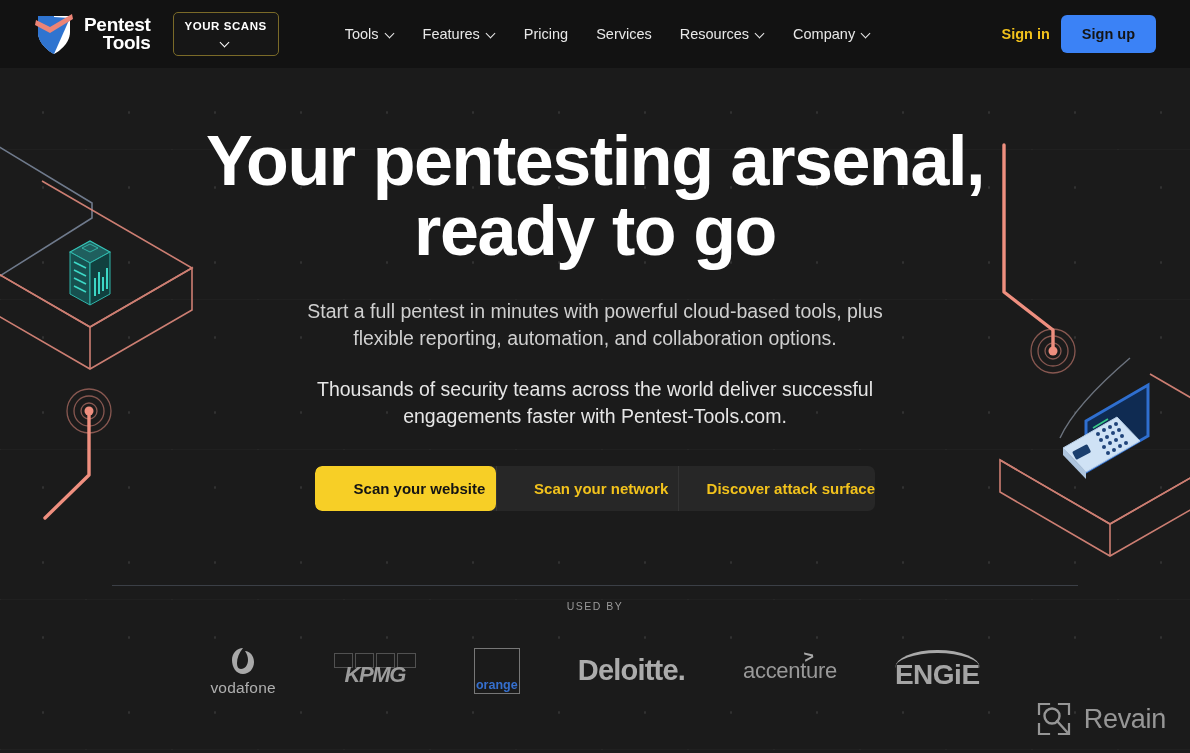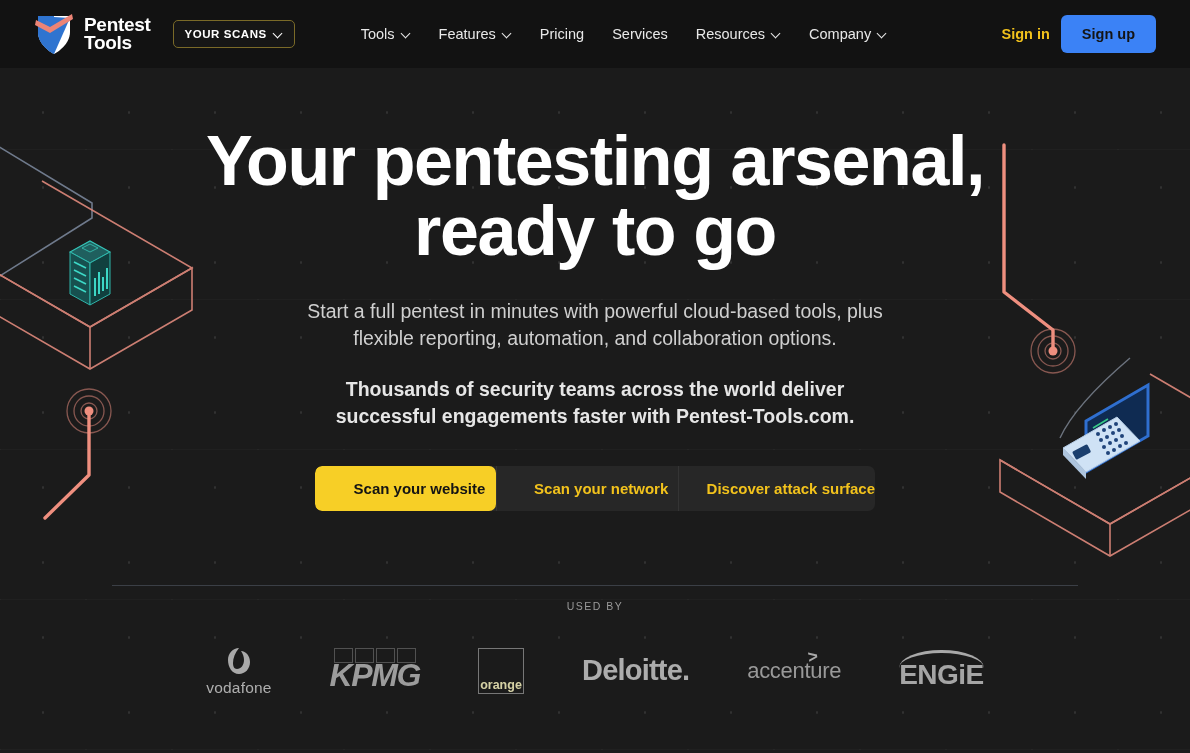--- a/index.html
+++ b/index.html
@@ -43,21 +43,21 @@
   .header {
     position: relative;
     z-index: 30;
     height: 68px;
     background: #121212;
     display: flex;
     align-items: center;
     padding: 0 34px;
   }
 
-  .logo-wrap { display: flex; align-items: center; gap: 10px; }
+  .logo-wrap { display: flex; align-items: center; gap: 10px; text-align: right; }
   .logo-mark { width: 40px; height: 44px; display: block; }
   .logo-text {
     color: #ffffff;
     font-size: 19px;
     font-weight: bold;
     line-height: 0.95;
     letter-spacing: -0.3px;
   }
 
   .your-scans {
@@ -68,20 +68,21 @@
     color: #ffffff;
     font-size: 11.5px;
     font-weight: bold;
     letter-spacing: 0.55px;
     display: flex;
     align-items: center;
     gap: 7px;
     background: #161616;
     cursor: pointer;
     white-space: nowrap;
+    flex-direction: column;
   }
 
   .nav { display: flex; align-items: center; gap: 28px; margin-left: 66px; }
   .nav-item {
     color: #e8e8e8;
     font-size: 14.5px;
     display: flex;
     align-items: center;
     gap: 7px;
     cursor: pointer;
@@ -139,21 +140,20 @@
     line-height: 1.38;
     max-width: 585px;
     margin: 32px auto 0;
   }
   .hero-sub2 {
     color: #e6e6e6;
     font-size: 19.5px;
     line-height: 1.38;
     max-width: 570px;
     margin: 24px auto 0;
-    font-weight: bold;
   }
 
   
   .cta-group {
     margin: 36px auto 0;
     width: 560px;
     height: 45px;
     background: #272727;
     border-radius: 7px;
     display: flex;
@@ -212,36 +212,36 @@
     flex-direction: column;
     align-items: center;
     justify-content: center;
     opacity: 0.82;
     height: 58px;
   }
 
   .vodafone-name { color: #cfcfcf; font-size: 15.5px; margin-top: 2px; letter-spacing: 0.2px; }
   .kpmg-text {
     color: #b9b9b9;
-    font-size: 32px;
+    font-size: 22px;
     font-weight: bold;
     font-style: italic;
     letter-spacing: -1.4px;
   }
   .kpmg-boxes { display: flex; gap: 2px; margin-bottom: -6px; }
   .kpmg-boxes span { width: 19px; height: 15px; border: 1px solid #5d5d5d; }
   .orange-box {
     width: 46px; height: 46px;
     border: 1.5px solid #8c8c8c;
     display: flex;
     align-items: flex-end;
     justify-content: center;
     padding-bottom: 1px;
   }
-  .orange-text { color: #fef9c3; font-size: 12.5px; font-weight: bold; }
+  .orange-text { color: #3b82f6; font-size: 12.5px; font-weight: bold; }
   .deloitte-text { color: #cccccc; font-size: 29px; font-weight: bold; letter-spacing: -0.8px; }
   .accenture-wrap { position: relative; }
   .accenture-text { color: #b5b5b5; font-size: 22px; letter-spacing: -0.3px; margin-top: 27px; }
   .accenture-arrow {
     position: absolute;
     top: -11px; left: 65%;
     color: #c9c9c9;
     font-size: 17px;
     font-weight: bold;
     transform: rotate(-8deg);
@@ -479,14 +479,22 @@
     </div>
 
     <div class="logo-item">
       <div class="engie-wrap">
         <span class="engie-arc"></span>
         <span class="engie-text">ENGiE</span>
       </div>
     </div>
   </div>
 
+  <div class="watermark">
+    <svg width="36" height="36" viewBox="0 0 36 36">
+      <path d="M3 3 L13 3 M23 3 L33 3 L33 13 M33 23 L33 33 L23 33 M13 33 L3 33 L3 23 M3 13 L3 3" fill="none" stroke="#c6c6c6" stroke-width="2.2" stroke-linecap="square"></path>
+      <circle cx="16" cy="15" r="7.5" fill="none" stroke="#c6c6c6" stroke-width="2.4"></circle>
+      <line x1="21" y1="20" x2="31" y2="31" stroke="#c6c6c6" stroke-width="2.4" stroke-linecap="round"></line>
+    </svg>
+    <span class="watermark-text">Revain</span>
+  </div>
 
 </div>
 
 </body></html>

